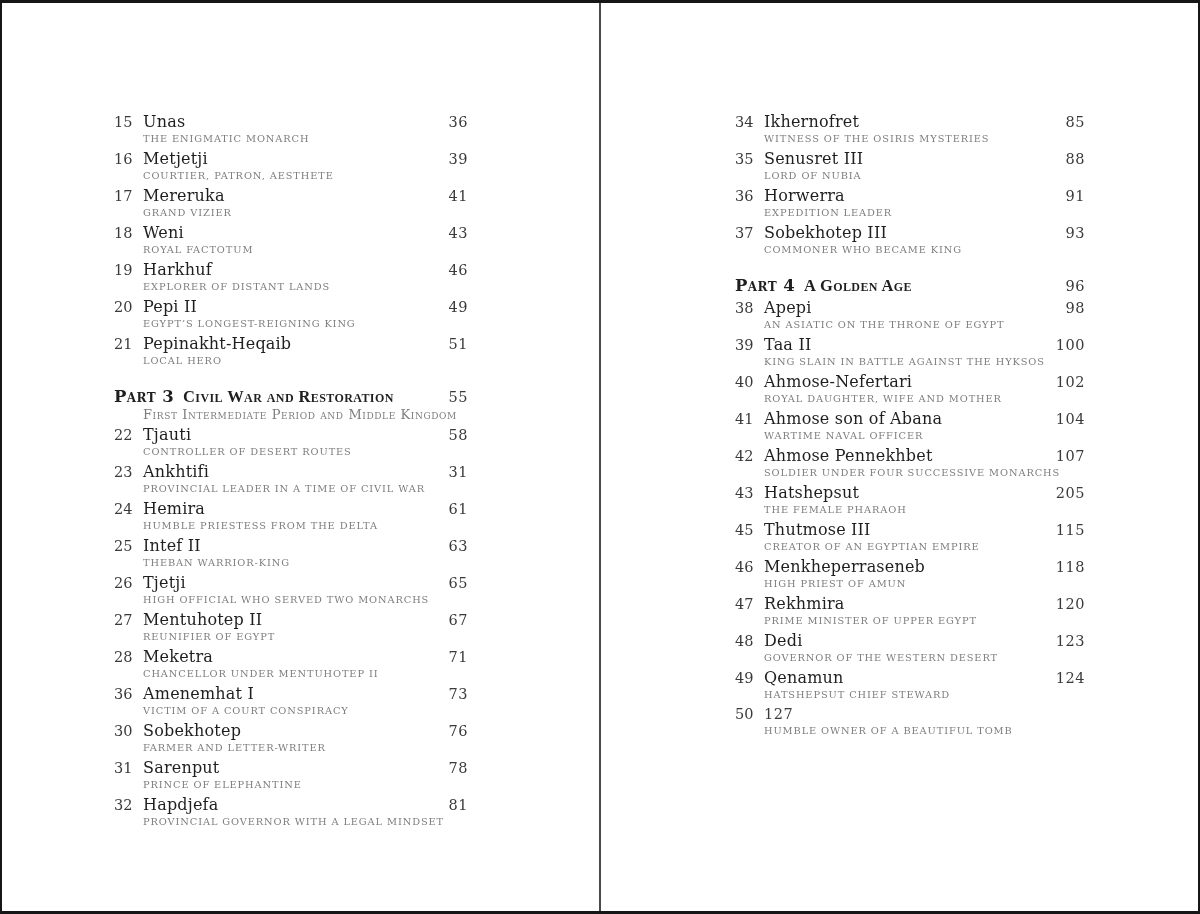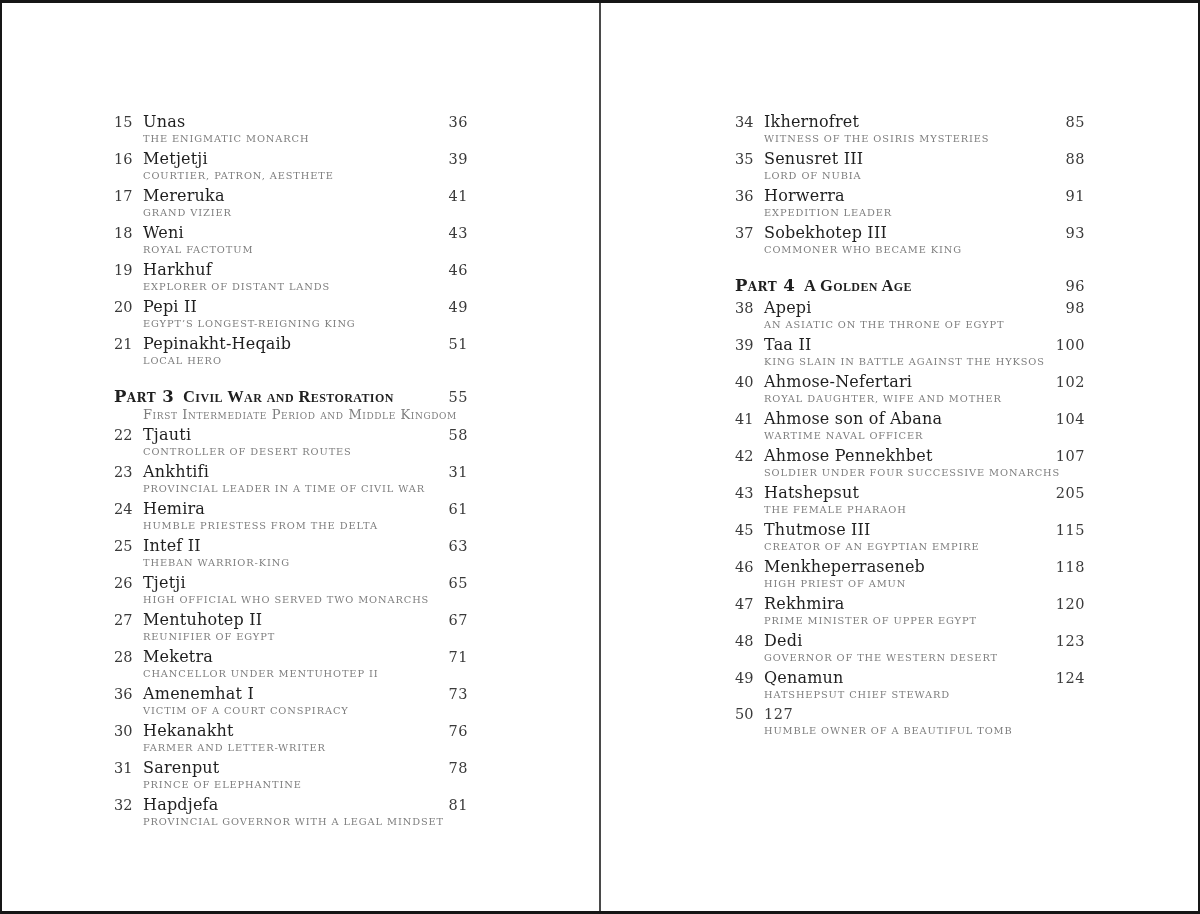--- a/index.html
+++ b/index.html
@@ -206,21 +206,21 @@
     <div class="row">
       <span class="num">36</span>
       <span class="name">Amenemhat I</span>
       <span class="pg">73</span>
     </div>
     <div class="sub">VICTIM OF A COURT CONSPIRACY</div>
   </div>
       <div class="entry">
     <div class="row">
       <span class="num">30</span>
-      <span class="name">Hekanakht</span>
+      <span class="name">Sobekhotep</span>
       <span class="pg">76</span>
     </div>
     <div class="sub">FARMER AND LETTER-WRITER</div>
   </div>
       <div class="entry">
     <div class="row">
       <span class="num">31</span>
       <span class="name">Sarenput</span>
       <span class="pg">78</span>
     </div>

